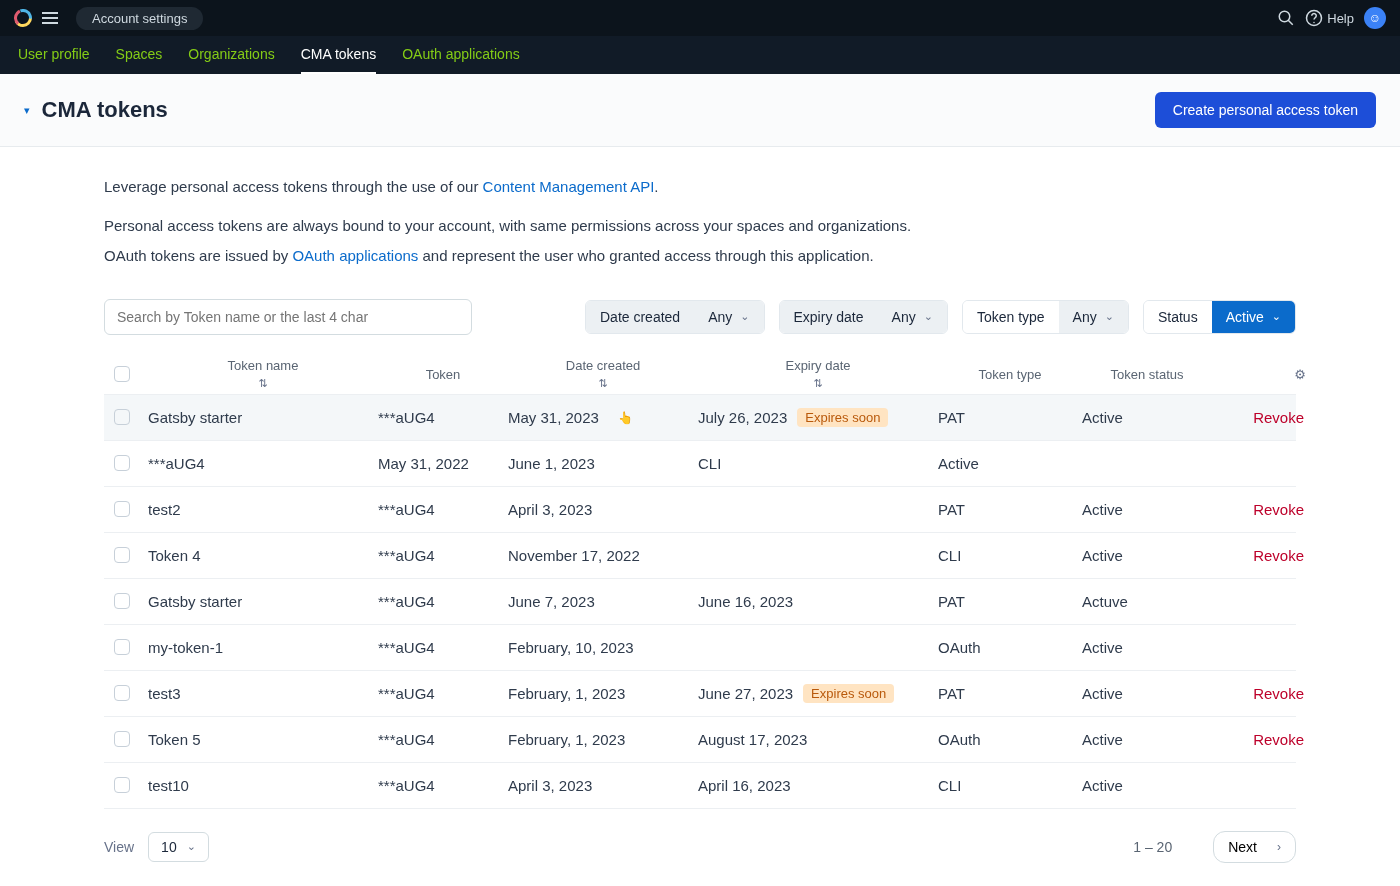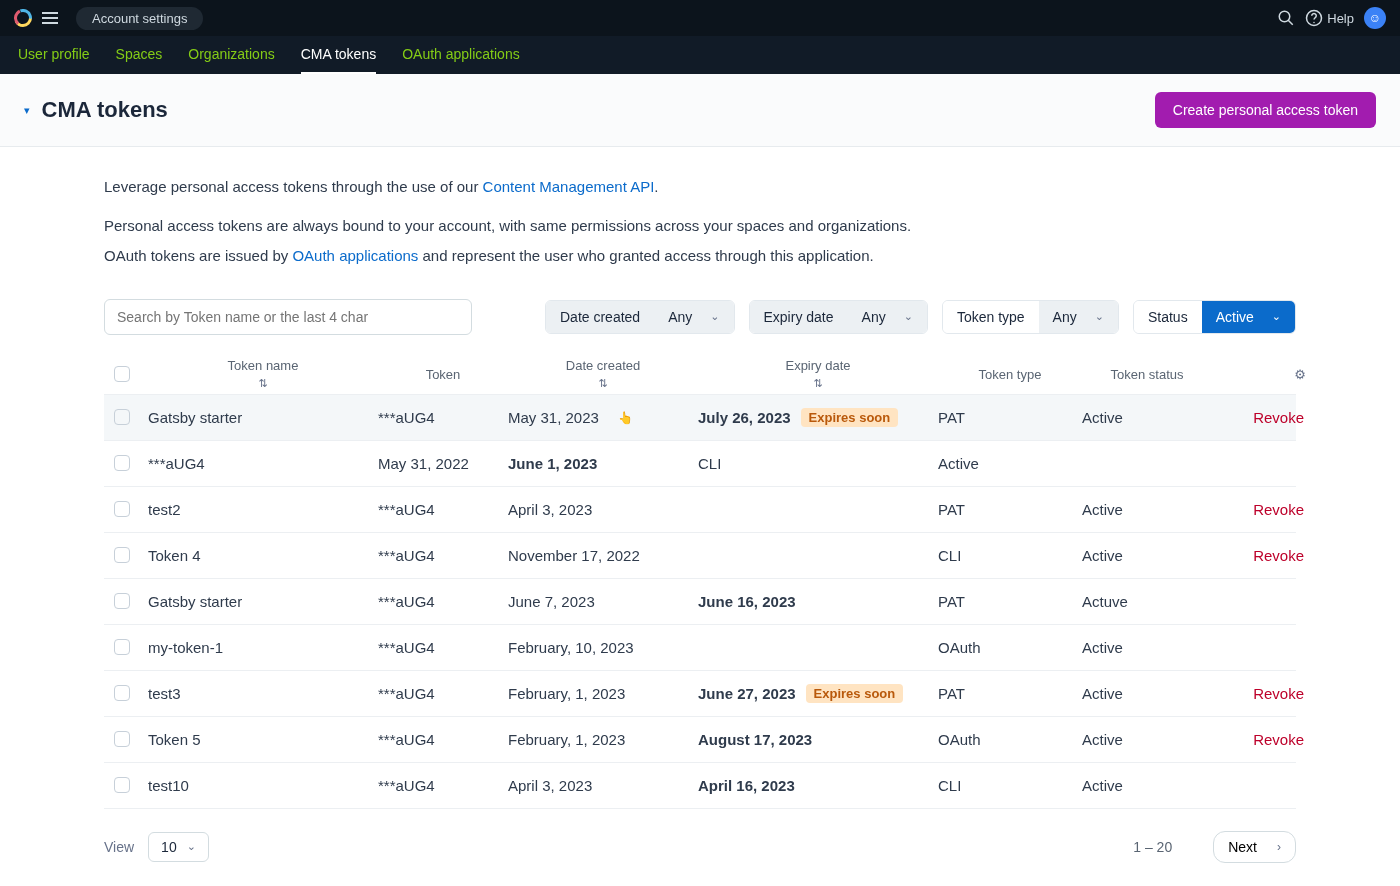--- a/index.html
+++ b/index.html
@@ -56,21 +56,21 @@
     border-bottom:1px solid #e7ebee;
     padding: 18px 24px;
     display:flex;
     align-items:center;
     background:#fafbfc;
   }
   .page-header .caret { color:#0b6bcb; margin-right: 12px; font-size:11px; }
   .page-title { font-size:22px; font-weight:600; color:#1b273a; }
   .create-btn {
     margin-left:auto;
-    background:#a21caf;
+    background:#1d4ed8;
     color:#fff;
     border:none;
     border-radius:6px;
     padding: 10px 18px;
     font-size:14px;
     font-weight:500;
     cursor:pointer;
   }
 
   
@@ -99,21 +99,21 @@
     font-size:14px;
     background:#fff;
     color:#1b273a;
   }
   .filter-label.gray { background:#ecf0f3; }
   .filter-value {
     padding: 8px 14px;
     background:#ecf0f3;
     color:#1b273a;
     font-size:14px;
-    display:flex; align-items:center; gap:18px;
+    display:flex; align-items:center; gap:8px;
     cursor:pointer;
   }
   .filter-value.active { background:#0b6bcb; color:#fff; }
   .chev { font-size:11px; color:#67728a; }
   .filter-value.active .chev { color:#fff; }
   .filters-spacer { flex:1; }
 
   
   .table { margin-top: 20px; width:100%; }
   .thead, .trow {
@@ -133,21 +133,21 @@
   }
   .trow { font-size:15px; color:#2f3b4c; }
   .trow.hovered { background:#f4f7f9; }
   .td { padding: 12px 0; }
   .badge-warn {
     background:#ffe4c2; color:#b9590b; border-radius:4px;
     padding: 2px 8px; font-size:13px; margin-left:10px; display:inline-block;
   }
   .revoke { color:#bd002a; font-weight:500; cursor:pointer; text-align:right; padding-right:8px;}
 
-  .expiry-cell { display:flex; align-items:center;font-weight:bold; }
+  .expiry-cell { display:flex; align-items:center; }
 
   
   .pager-row { margin-top: 22px; display:flex; align-items:center; }
   .view-label { color:#67728a; font-size:14px; margin-right: 14px; }
   .view-select {
     border:1px solid #d3dce0; border-radius:6px; padding:6px 12px;
     font-size:14px; display:flex; align-items:center; gap:10px; cursor:pointer;
   }
   .pager-right { margin-left:auto; display:flex; align-items:center; gap:20px; }
   .range { color:#5a6573; font-size:14px; }

